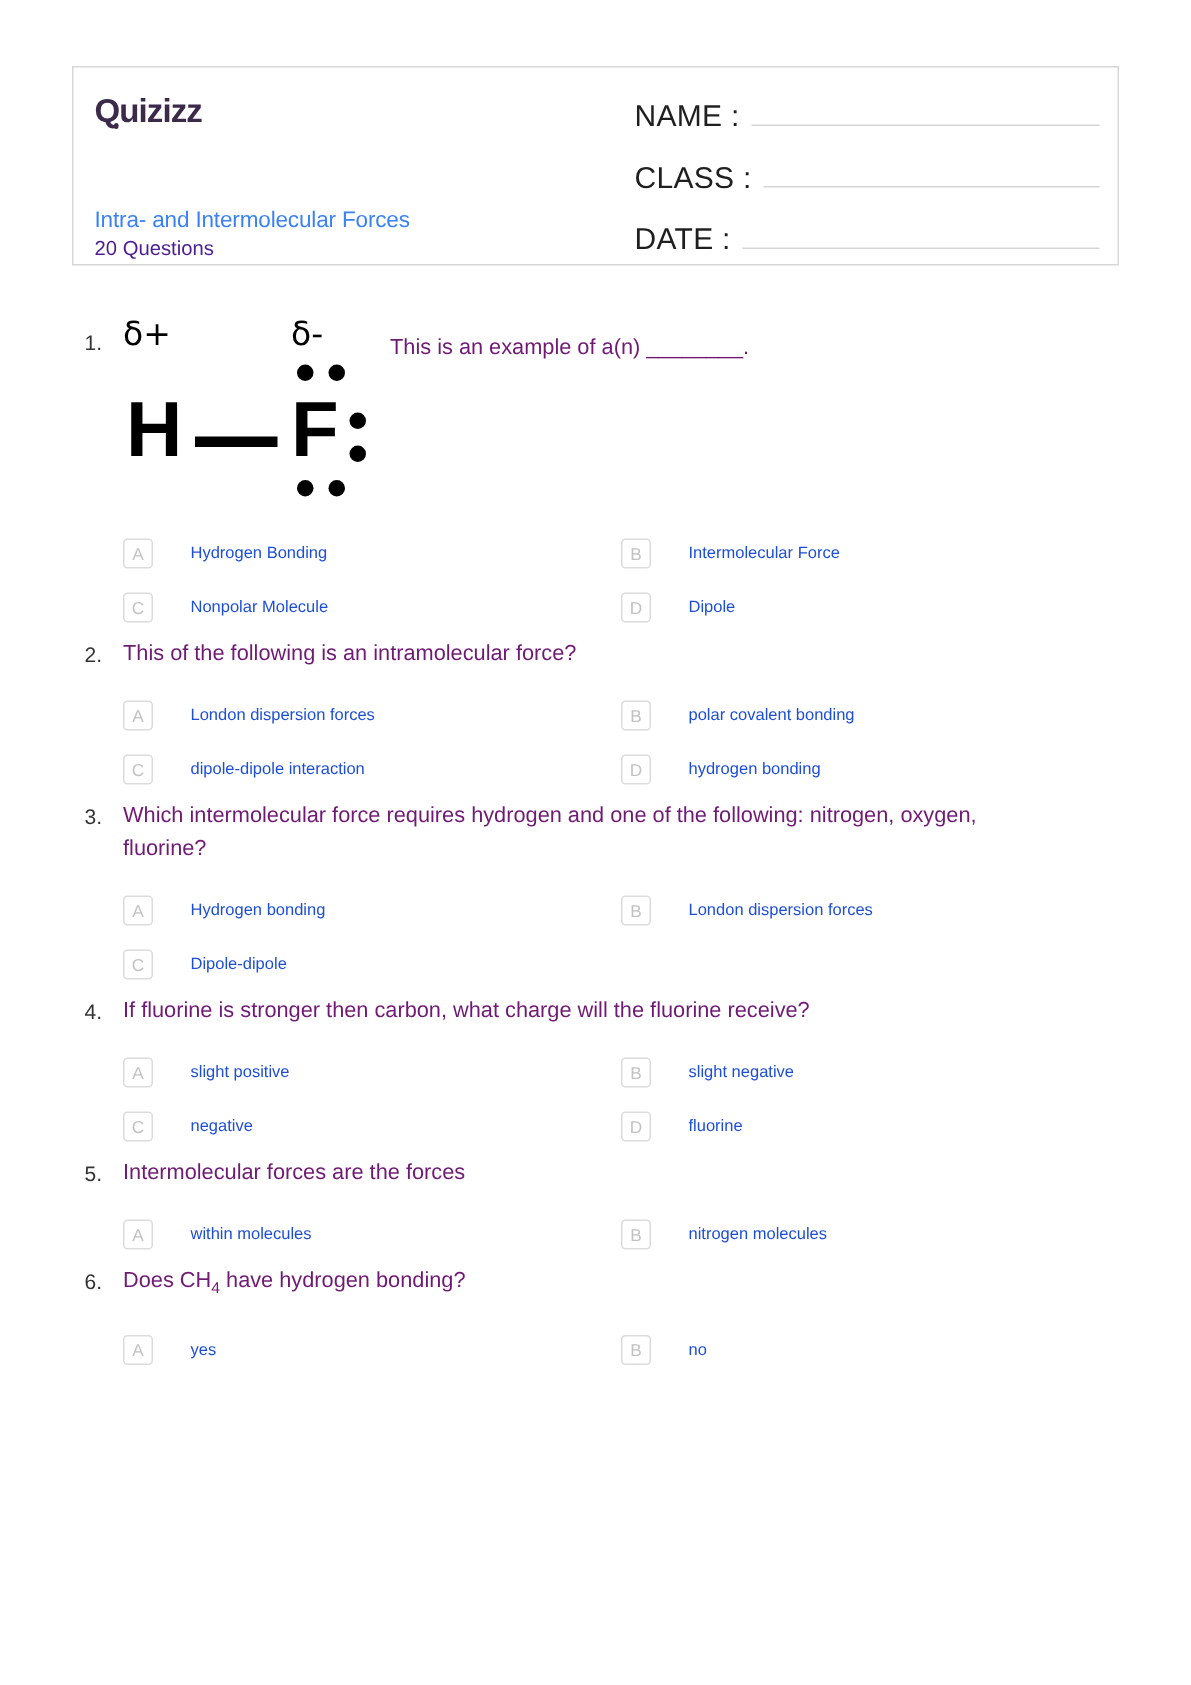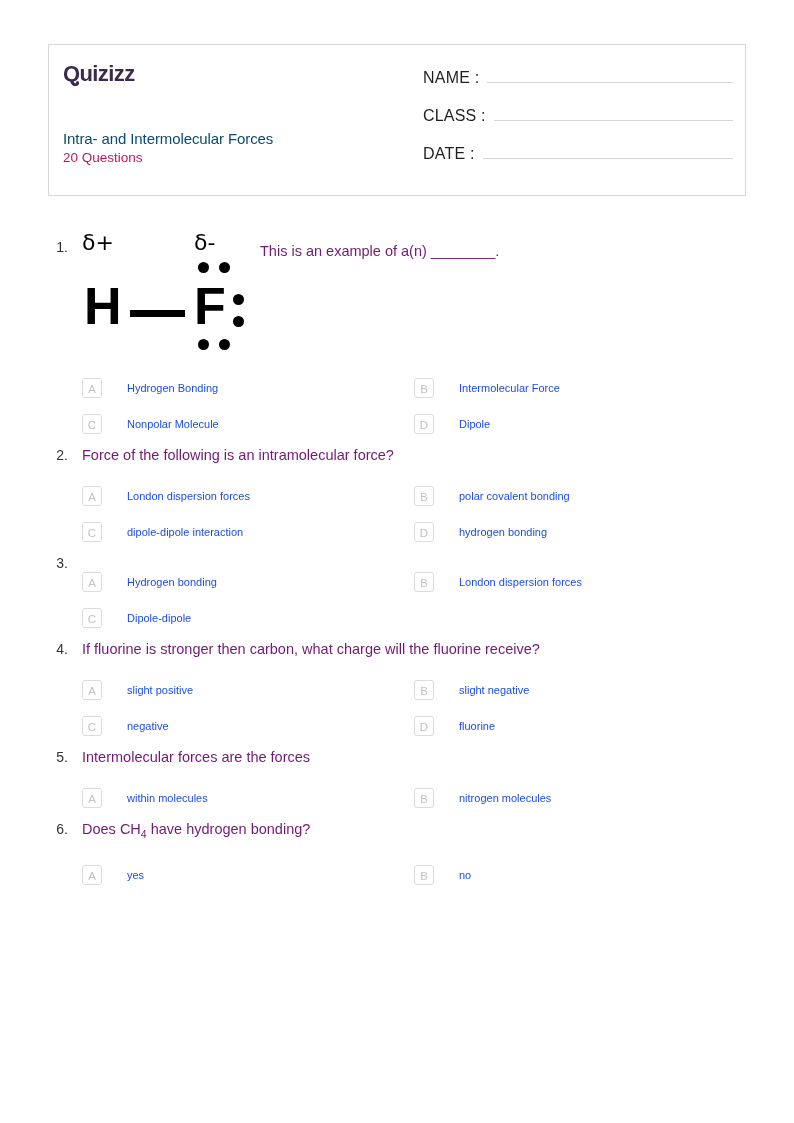--- a/index.html
+++ b/index.html
@@ -21,21 +21,21 @@
     height: 1123px;
     box-sizing: border-box;
     padding: 0 48px;
     position: relative;
   }
 
   
   .header-card {
     margin-top: 44px;
     border: 1px solid #d8d8d8;
-    height: 152px;
+    height: 133px;
     box-sizing: border-box;
     display: flex;
     flex-direction: row;
     background: #fff;
   }
   .header-left {
     width: 362px;
     box-sizing: border-box;
     padding: 16px 0 0 14px;
     display: flex;
@@ -57,45 +57,45 @@
     width: 3.5px;
     height: 3.5px;
     border-radius: 50%;
     background: #3b2a4a;
     left: 12.5px;
     bottom: 0.5px;
   }
   .quiz-title {
     margin-top: auto;
     font-size: 15px;
-    color: #0c4a6e;
+    color: #3b82f6;
     line-height: 1.35;
     letter-spacing: -0.1px;
   }
   .quiz-subtitle {
     font-size: 13.5px;
-    color: #be185d;
+    color: #4c1d95;
     line-height: 1.35;
-    margin-bottom: 28px;
+    margin-bottom: 1px;
   }
 
   .header-right {
     flex: 1;
     box-sizing: border-box;
     padding: 22px 12px 0 12px;
     display: flex;
     flex-direction: column;
     gap: 18px;
   }
   .field-row {
     display: flex;
     align-items: baseline;
   }
   .field-label {
-    font-size: 16px;
+    font-size: 20px;
     color: #1f1f1f;
     white-space: nowrap;
     letter-spacing: 0.2px;
   }
   .field-line {
     flex: 1;
     border-bottom: 1px solid #d5d5d5;
     height: 15px;
     margin-left: 8px;
   }
@@ -302,21 +302,21 @@
             </div>
           </div>
         </div>
       </div>
     </div>
 
     <div class="question-block">
       <div class="q-row">
         <div class="q-num">2.</div>
         <div class="q-body">
-          <div class="q-text">Force of the following is an intramolecular force?</div>
+          <div class="q-text">This of the following is an intramolecular force?</div>
           <div class="options">
             <div class="option">
               <span class="opt-letter">A</span>
               <span class="opt-text">London dispersion forces</span>
             </div>
             <div class="option">
               <span class="opt-letter">B</span>
               <span class="opt-text">polar covalent bonding</span>
             </div>
             <div class="option">
@@ -329,20 +329,21 @@
             </div>
           </div>
         </div>
       </div>
     </div>
 
     <div class="question-block">
       <div class="q-row">
         <div class="q-num">3.</div>
         <div class="q-body">
+          <div class="q-text">Which intermolecular force requires hydrogen and one of the following: nitrogen, oxygen, fluorine?</div>
           <div class="options">
             <div class="option">
               <span class="opt-letter">A</span>
               <span class="opt-text">Hydrogen bonding</span>
             </div>
             <div class="option">
               <span class="opt-letter">B</span>
               <span class="opt-text">London dispersion forces</span>
             </div>
             <div class="option">

